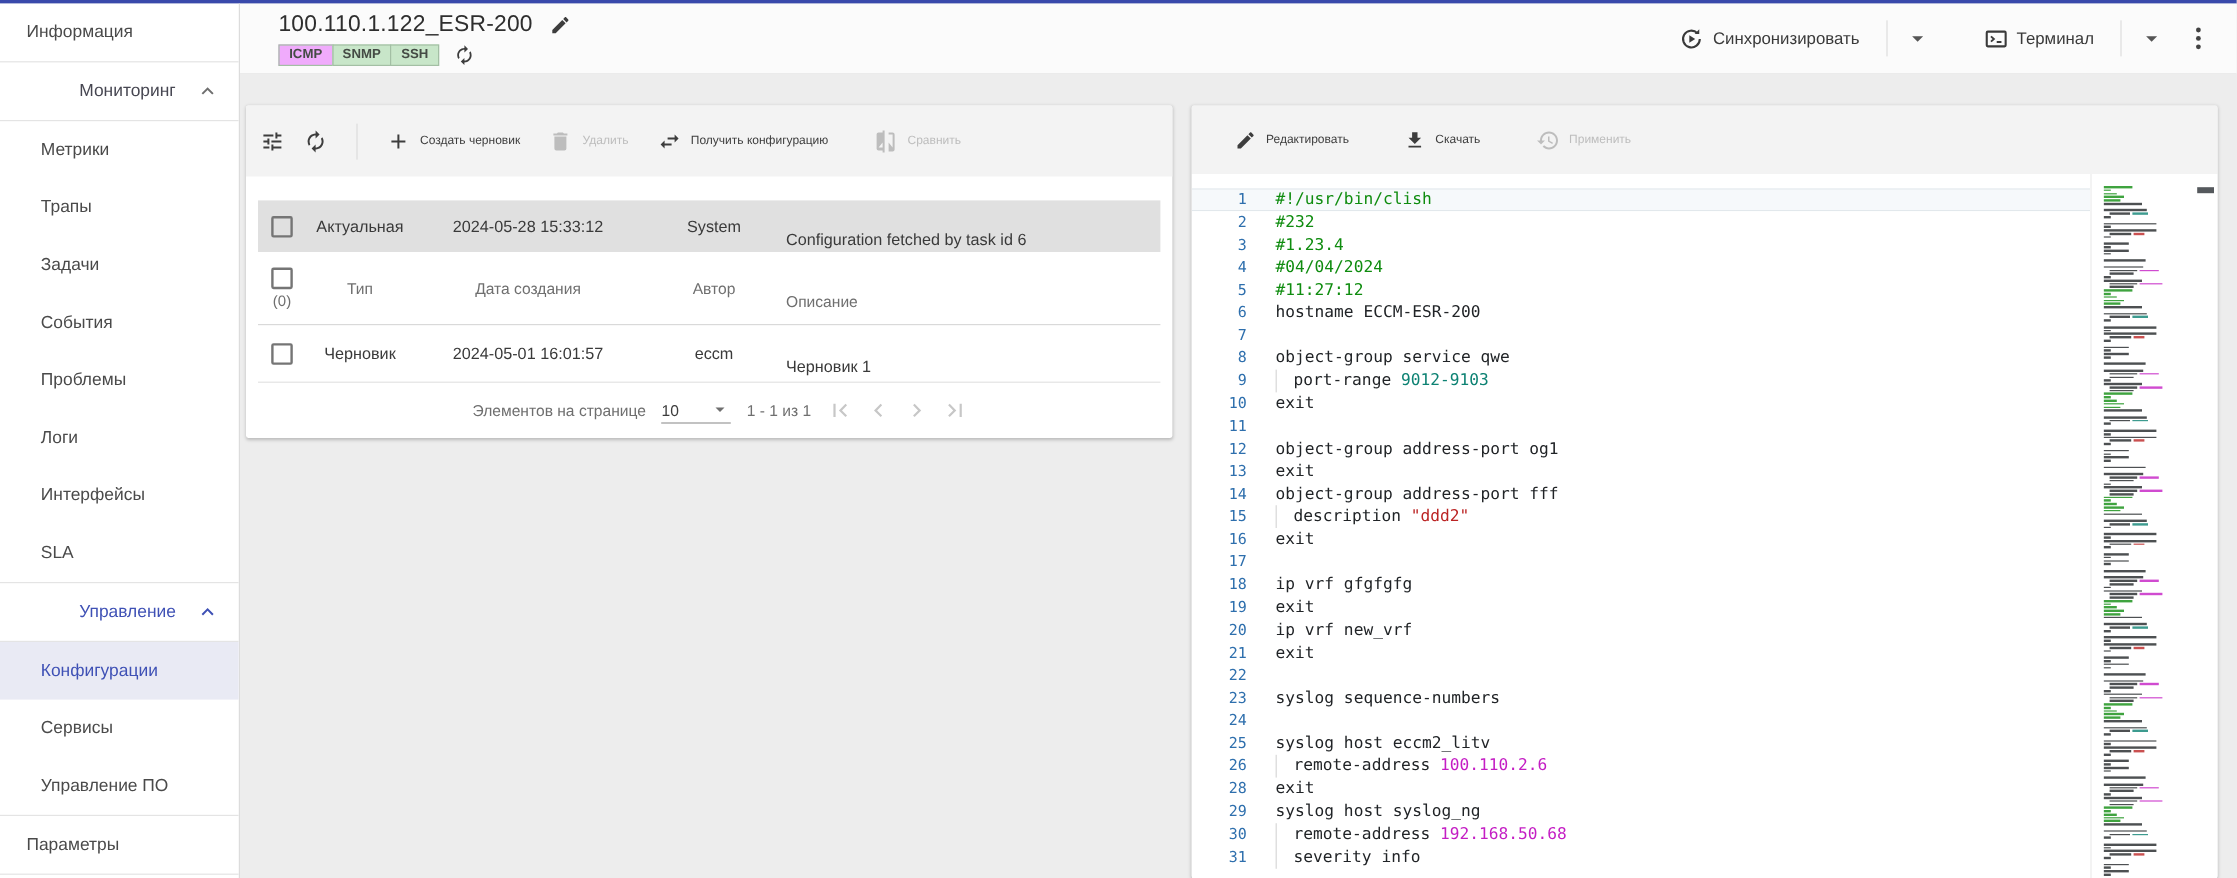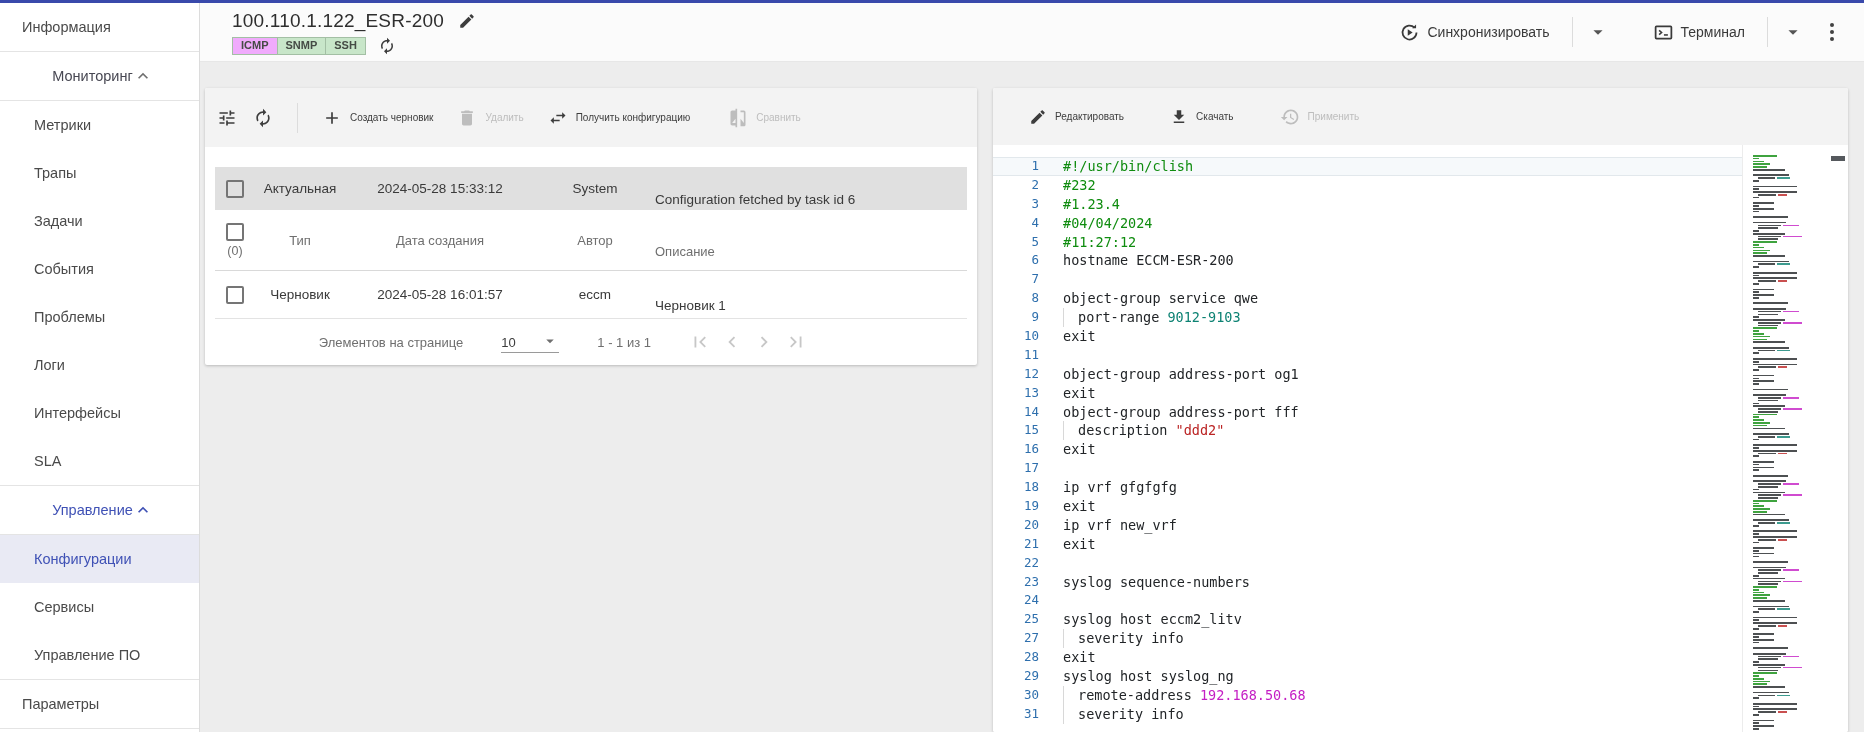--- a/index.html
+++ b/index.html
@@ -5,21 +5,21 @@
   * { margin:0; padding:0; box-sizing:border-box; }
   html,body { width:1864px; height:732px; overflow:hidden; background:#ededed;
               font-family:"Liberation Sans", sans-serif; }
   .topstrip { height:3px; background:#3949ab; width:100%; }
   .shell { display:flex; height:729px; }
 
   
   .sidebar { width:200px; background:#fff; border-right:1px solid #dcdcdc; flex:none; overflow:hidden; }
   .sb-item { height:48px; display:flex; align-items:center; font-size:14.5px; color:#4a4a4a; cursor:pointer; }
   .sb-item.item  { padding:0 16px 0 22px; }
-  .sb-item.group { padding:0 16px 0 22px; justify-content:center; color:#474752; }
+  .sb-item.group { padding:0 16px 0 22px; justify-content:space-between; color:#474752;margin-left:44px; }
   .sb-item.sub   { padding:0 16px 0 34px; }
   .sb-item.accent { color:#3f51b5; }
   .sb-item.sel { background:#e9eaf4; color:#3f51b5; }
   .sb-item .chev { width:20px; height:20px; color:#6f6f6f; flex:none; }
   .sb-item.accent .chev { color:#3f51b5; }
   .sb-div { height:1px; background:#e4e4e4; }
 
   
   .main { flex:1; display:flex; flex-direction:column; min-width:0; }
   .pagehead { height:59px; background:#fbfbfb; border-bottom:1px solid #e7e7e7;
@@ -68,21 +68,21 @@
   .pinned-row { margin-top:20px; height:43px; background:#e0e0e0; font-size:13.5px; color:#3a3a3a; cursor:pointer; }
   .thead { height:61px; border-bottom:1px solid #d9d9d9; color:#6f6f6f; font-size:13px; }
   .trow { height:48px; border-bottom:1px solid #e3e3e3; font-size:13.5px; color:#3a3a3a; cursor:pointer; }
   .c-center { justify-self:center; text-align:center; }
   .c-left { justify-self:start;margin-top:22px; }
   .cbx { width:18px; height:18px; border:2px solid #757575; border-radius:2px; display:inline-block; cursor:pointer; background:#fff0; }
   .cbx-cell { justify-self:center; display:flex; flex-direction:column; align-items:center; gap:3px; }
   .cnt { font-size:12.5px; color:#6f6f6f; }
 
   .paginator { height:46px; display:flex; align-items:center; justify-content:flex-end;
-               padding-right:160px; gap:38px; font-size:13px; color:#6f6f6f; }
+               padding-right:160px; gap:13px; font-size:13px; color:#6f6f6f; }
   .pg-select { display:inline-flex; align-items:flex-end; justify-content:space-between; width:58px;
                border-bottom:1px solid #9a9a9a; padding-bottom:2px; color:#3c3c3c; cursor:pointer; }
   .pg-select svg { width:18px; height:18px; color:#6f6f6f; }
   .pg-arrows { display:flex; align-items:center; gap:10px; }
   .pg-btn { background:none; border:none; color:#c7c7c7; cursor:default; display:flex; padding:0; }
   .pg-btn svg { width:22px; height:22px; }
 
   
   .editor-head { height:57px; background:#f3f3f3; display:flex; align-items:center; gap:46px;
                  padding-left:36px; flex:none; }
@@ -309,21 +309,21 @@
             <span class="c-center">Автор</span>
             <span class="c-left">Описание</span>
           </div>
 
           <div>
               <div class="grid-row trow">
                 <span class="cbx-cell">
                   <span class="cbx"></span>
                 </span>
                 <span class="c-center">Черновик</span>
-                <span class="c-center">2024-05-28 16:01:57</span>
+                <span class="c-center">2024-05-01 16:01:57</span>
                 <span class="c-center">eccm</span>
                 <span class="c-left">Черновик 1</span>
               </div>
             </div>
 
           <div class="paginator">
             <span>Элементов на странице</span>
             <span class="pg-select">
               <span>10</span>
               <svg viewBox="0 0 24 24" fill="currentColor">
@@ -398,21 +398,21 @@
               <div class="code-line"><span class="gut">16</span><span class="lc"><span class="tok-plain">exit</span></span></div>
               <div class="code-line"><span class="gut">17</span><span class="lc"></span></div>
               <div class="code-line"><span class="gut">18</span><span class="lc"><span class="tok-plain">ip vrf gfgfgfg</span></span></div>
               <div class="code-line"><span class="gut">19</span><span class="lc"><span class="tok-plain">exit</span></span></div>
               <div class="code-line"><span class="gut">20</span><span class="lc"><span class="tok-plain">ip vrf new_vrf</span></span></div>
               <div class="code-line"><span class="gut">21</span><span class="lc"><span class="tok-plain">exit</span></span></div>
               <div class="code-line"><span class="gut">22</span><span class="lc"></span></div>
               <div class="code-line"><span class="gut">23</span><span class="lc"><span class="tok-plain">syslog sequence-numbers</span></span></div>
               <div class="code-line"><span class="gut">24</span><span class="lc"></span></div>
               <div class="code-line"><span class="gut">25</span><span class="lc"><span class="tok-plain">syslog host eccm2_litv</span></span></div>
-              <div class="code-line"><span class="gut">27</span><span class="lc ind"><span class="tok-plain">severity info</span></span></div>
+              <div class="code-line"><span class="gut">26</span><span class="lc ind"><span class="tok-plain">remote-address </span><span class="tok-ip">100.110.2.6</span></span></div>
               <div class="code-line"><span class="gut">28</span><span class="lc"><span class="tok-plain">exit</span></span></div>
               <div class="code-line"><span class="gut">29</span><span class="lc"><span class="tok-plain">syslog host syslog_ng</span></span></div>
               <div class="code-line"><span class="gut">30</span><span class="lc ind"><span class="tok-plain">remote-address </span><span class="tok-ip">192.168.50.68</span></span></div>
               <div class="code-line"><span class="gut">31</span><span class="lc ind"><span class="tok-plain">severity info</span></span></div>
             </div>
           <div class="minimap">
               <div class="mm-line">
                 <span class="mm-seg" style="width: 24px; background: rgb(15, 140, 15);"></span>
               </div>
               <div class="mm-line">

